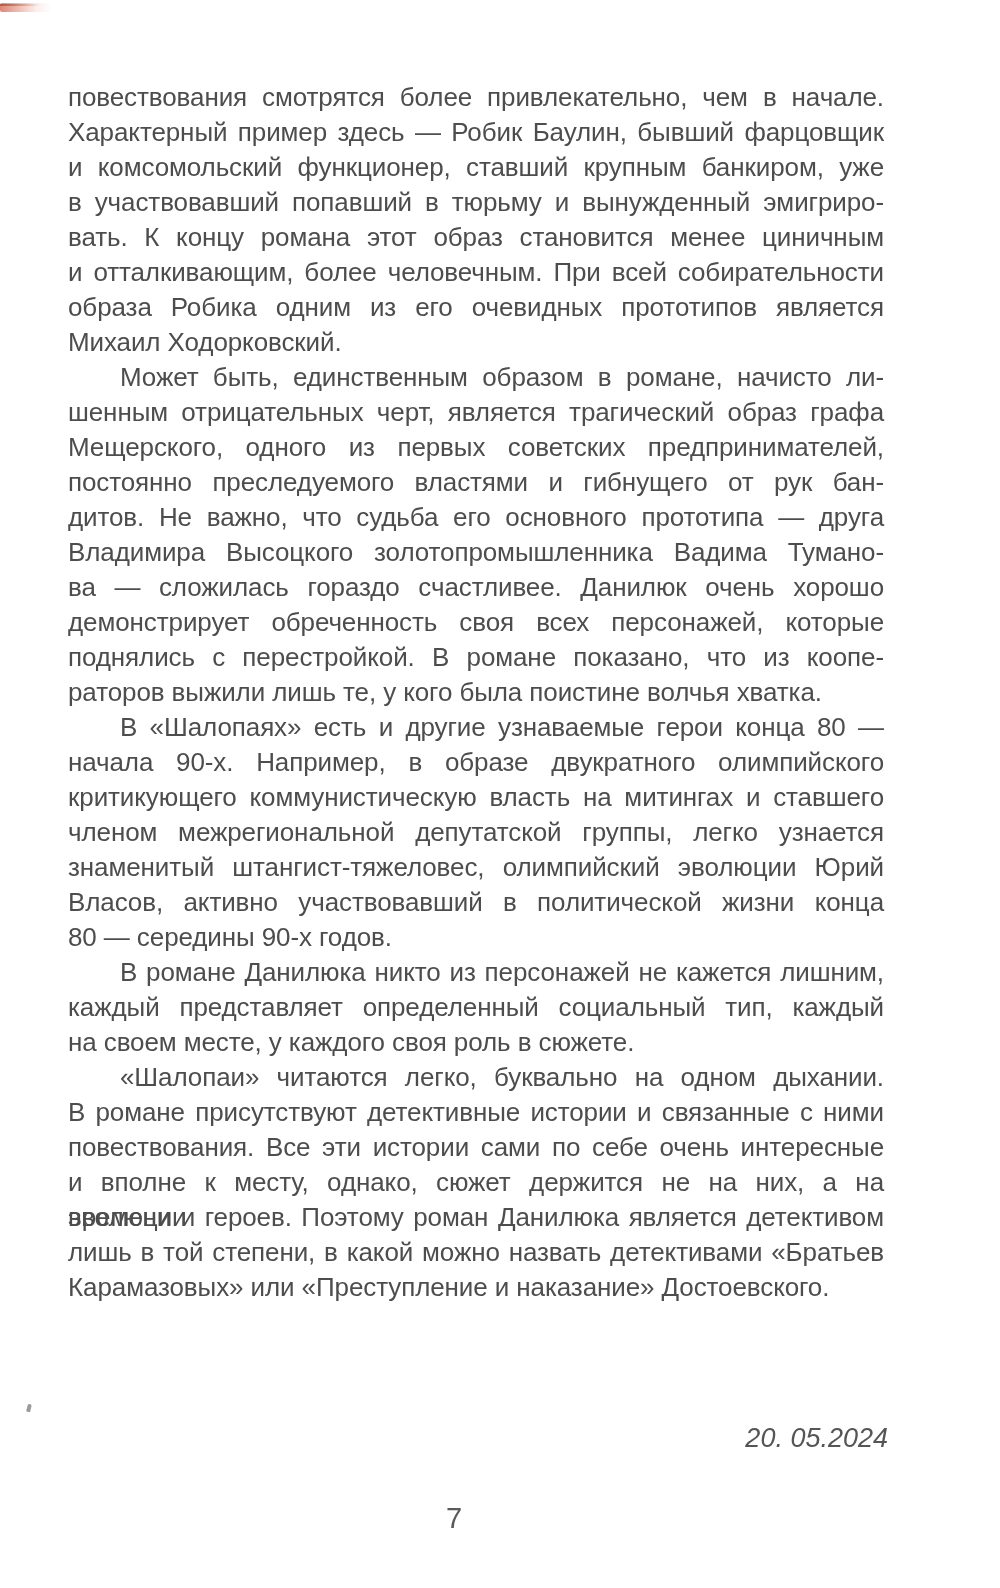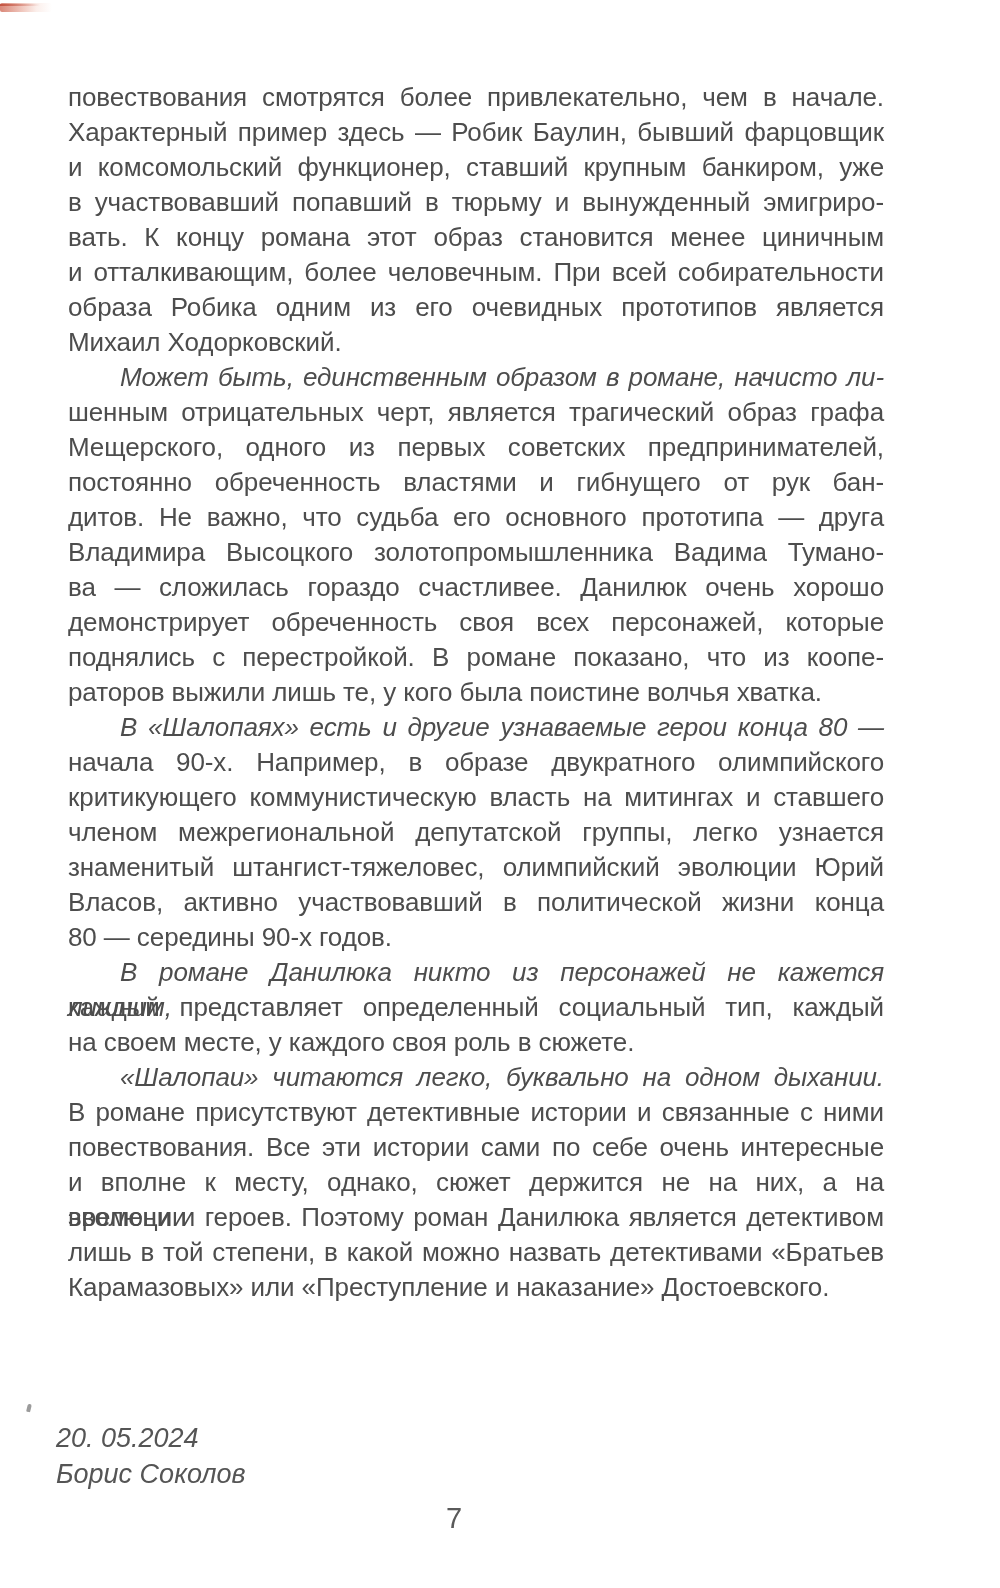--- a/index.html
+++ b/index.html
@@ -43,37 +43,37 @@
     line-height: 35px;
     letter-spacing: -0.1px;
   }
   .line {
     height: 35px;
     text-align: justify;
     text-align-last: justify;
     text-justify: inter-word;
     white-space: normal;
   }
-  .line.indent { text-indent: 52px; font-style: italic; }
+  .line.indent { text-indent: 52px; }
   .line.last  { text-align-last: left; }
   
   .speck {
     position: absolute; left: 27px; top: 1404px;
     width: 4px; height: 8px;
     background: #8a8a8a;
     border-radius: 2px 2px 1px 1px;
     transform: rotate(14deg);
     opacity: 0.85;
   }
   
   .signoff {
     position: absolute;
-    left: 56px; top: 1420px;
+    left: 68px; top: 1420px;
     width: 820px;
-    text-align: left;
+    text-align: right;
     font-style: italic;
     color: #555555;
     font-size: 27px;
     line-height: 36px;
   }
   
   .pagenum {
     position: absolute;
     left: 404px; top: 1502px;
     width: 100px;
@@ -95,21 +95,21 @@
       <div class="line">Характерный пример здесь — Робик Баулин, бывший фарцовщик</div>
       <div class="line">и комсомольский функционер, ставший крупным банкиром, уже</div>
       <div class="line">в участвовавший попавший в тюрьму и вынужденный эмигриро-</div>
       <div class="line">вать. К концу романа этот образ становится менее циничным</div>
       <div class="line">и отталкивающим, более человечным. При всей собирательности</div>
       <div class="line">образа Робика одним из его очевидных прототипов является</div>
       <div class="line last">Михаил Ходорковский.</div>
       <div class="line indent">Может быть, единственным образом в романе, начисто ли-</div>
       <div class="line">шенным отрицательных черт, является трагический образ графа</div>
       <div class="line">Мещерского, одного из первых советских предпринимателей,</div>
-      <div class="line">постоянно обреченность властями и гибнущего от рук бан-</div>
+      <div class="line">постоянно преследуемого властями и гибнущего от рук бан-</div>
       <div class="line">дитов. Не важно, что судьба его основного прототипа — друга</div>
       <div class="line">Владимира Высоцкого золотопромышленника Вадима Тумано-</div>
       <div class="line">ва — сложилась гораздо счастливее. Данилюк очень хорошо</div>
       <div class="line">демонстрирует обреченность своя всех персонажей, которые</div>
       <div class="line">поднялись с перестройкой. В романе показано, что из коопе-</div>
       <div class="line last">раторов выжили лишь те, у кого была поистине волчья хватка.</div>
       <div class="line indent">В «Шалопаях» есть и другие узнаваемые герои конца 80 —</div>
       <div class="line">начала 90-х. Например, в образе двукратного олимпийского</div>
       <div class="line">критикующего коммунистическую власть на митингах и ставшего</div>
       <div class="line">членом межрегиональной депутатской группы, легко узнается</div>
@@ -125,18 +125,17 @@
       <div class="line">и вполне к месту, однако, сюжет держится не на них, а на эволюции</div>
       <div class="line">времени и героев. Поэтому роман Данилюка является детективом</div>
       <div class="line">лишь в той степени, в какой можно назвать детективами «Братьев</div>
       <div class="line last">Карамазовых» или «Преступление и наказание» Достоевского.</div>
     </div>
 
   <div class="speck"></div>
 
   <div class="signoff">
     <div>20. 05.2024</div>
-    <div>Борис Соколов</div>
   </div>
 
   <div class="pagenum">7</div>
 
 </div>
 
 </body></html>

